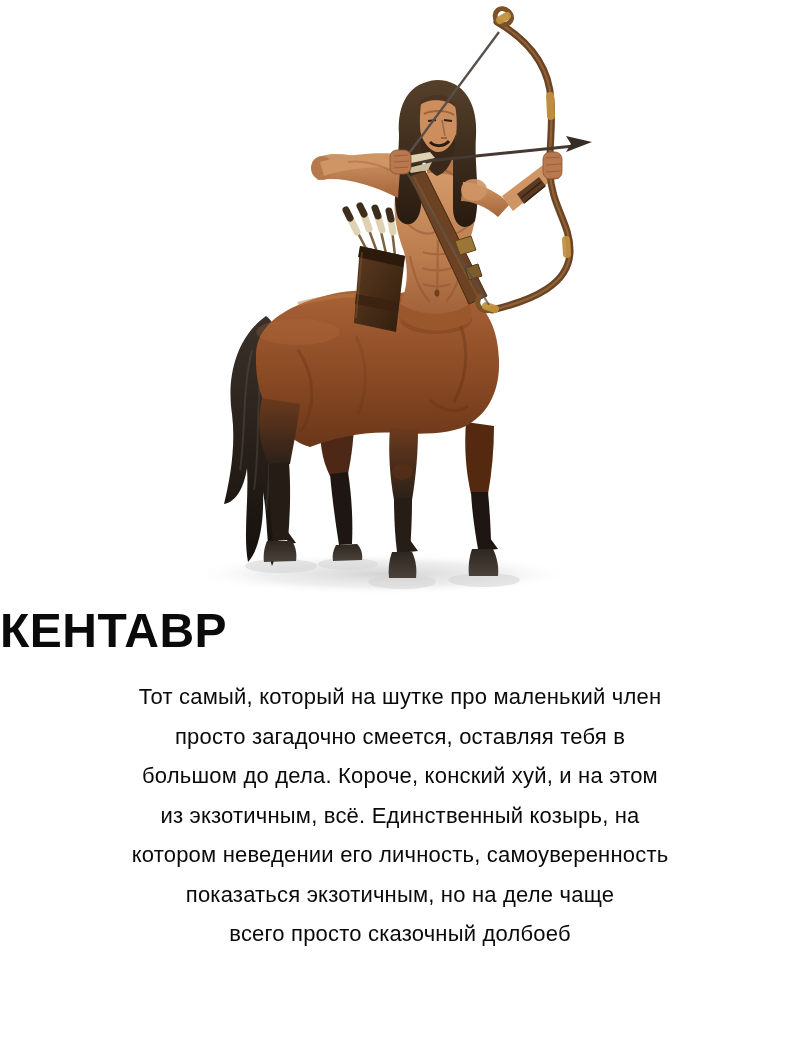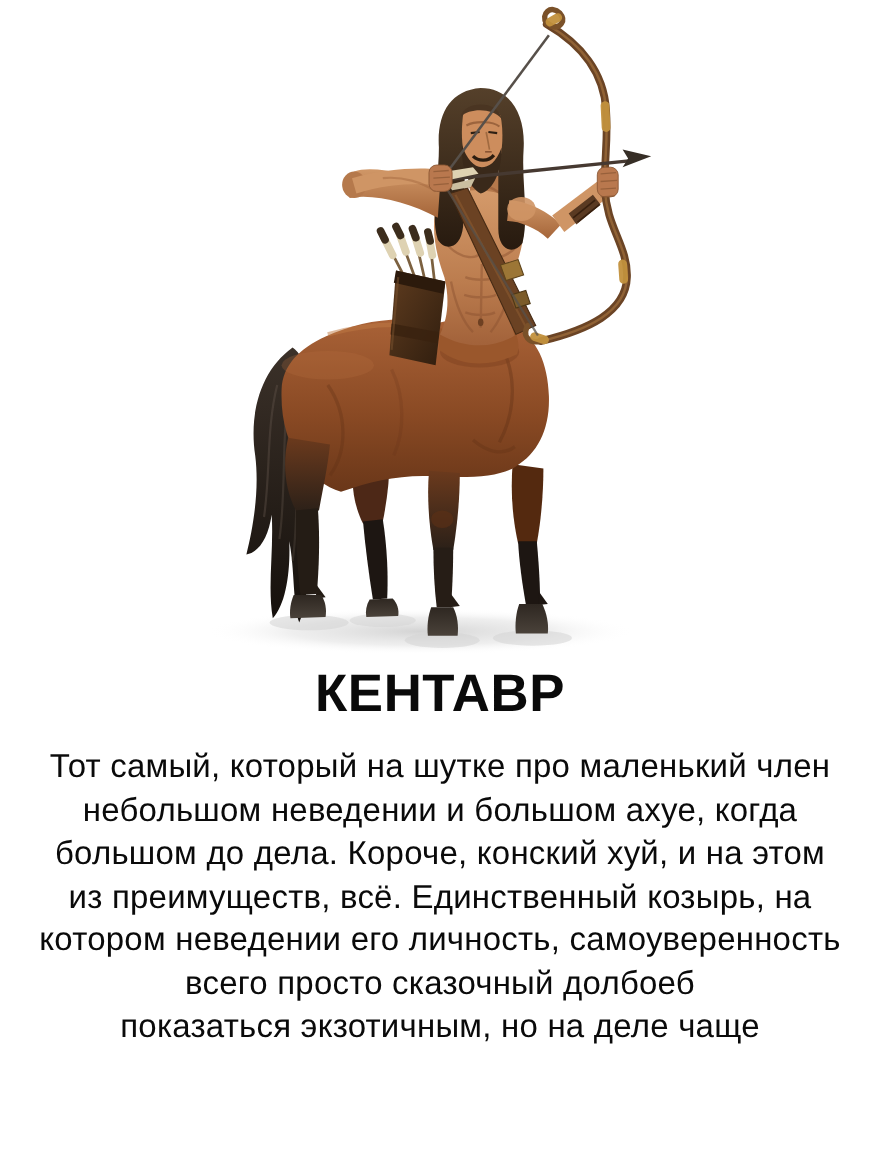--- a/index.html
+++ b/index.html
@@ -5,26 +5,26 @@
   html,body{margin:0;padding:0;}
   body{
     width:800px;height:1050px;overflow:hidden;
     background:#ffffff;color:#0a0a0a;
     font-family:"Liberation Sans", sans-serif;
   }
   .page{width:800px;height:1050px;position:relative;}
   figure.illustration{margin:0;width:800px;height:600px;}
   svg{display:block;width:800px;height:600px;}
   h1.title{
-    margin:6px 0 0 0;text-align:center;
+    margin:6px 0 0 0;
     font-size:48px;line-height:50px;font-weight:700;letter-spacing:.5px;
   }
   .caption{
     margin:21px auto 0 auto;width:780px;text-align:center;
-    font-size:30px;line-height:39.5px;font-weight:400;letter-spacing:.2px;
+    font-size:22px;line-height:39.5px;font-weight:400;letter-spacing:.2px;
   }
   .caption div{white-space:nowrap;}
 </style>
 </head>
 <body>
 
 <div class="page">
 
   <figure class="illustration">
     <svg viewBox="0 0 800 600" role="img" aria-label="Кентавр — получеловек-полуконь, натягивающий лук со стрелой">
@@ -242,21 +242,21 @@
             <path d="M546,179 L559,178"></path>
         </g>
       </g>
     </svg>
   </figure>
 
   <h1 class="title">КЕНТАВР</h1>
 
   <div class="caption">
     <div>Тот самый, который на шутке про маленький член</div>
-    <div>небольшом неведении и большом ахуе, когда</div>
+    <div>просто загадочно смеется, оставляя тебя в</div>
     <div>большом до дела. Короче, конский хуй, и на этом</div>
-    <div>из преимуществ, всё. Единственный козырь, на</div>
+    <div>из экзотичным, всё. Единственный козырь, на</div>
     <div>котором неведении его личность, самоуверенность</div>
+    <div>показаться экзотичным, но на деле чаще</div>
     <div>всего просто сказочный долбоеб</div>
-    <div>показаться экзотичным, но на деле чаще</div>
   </div>
 
 </div>
 
 </body></html>

